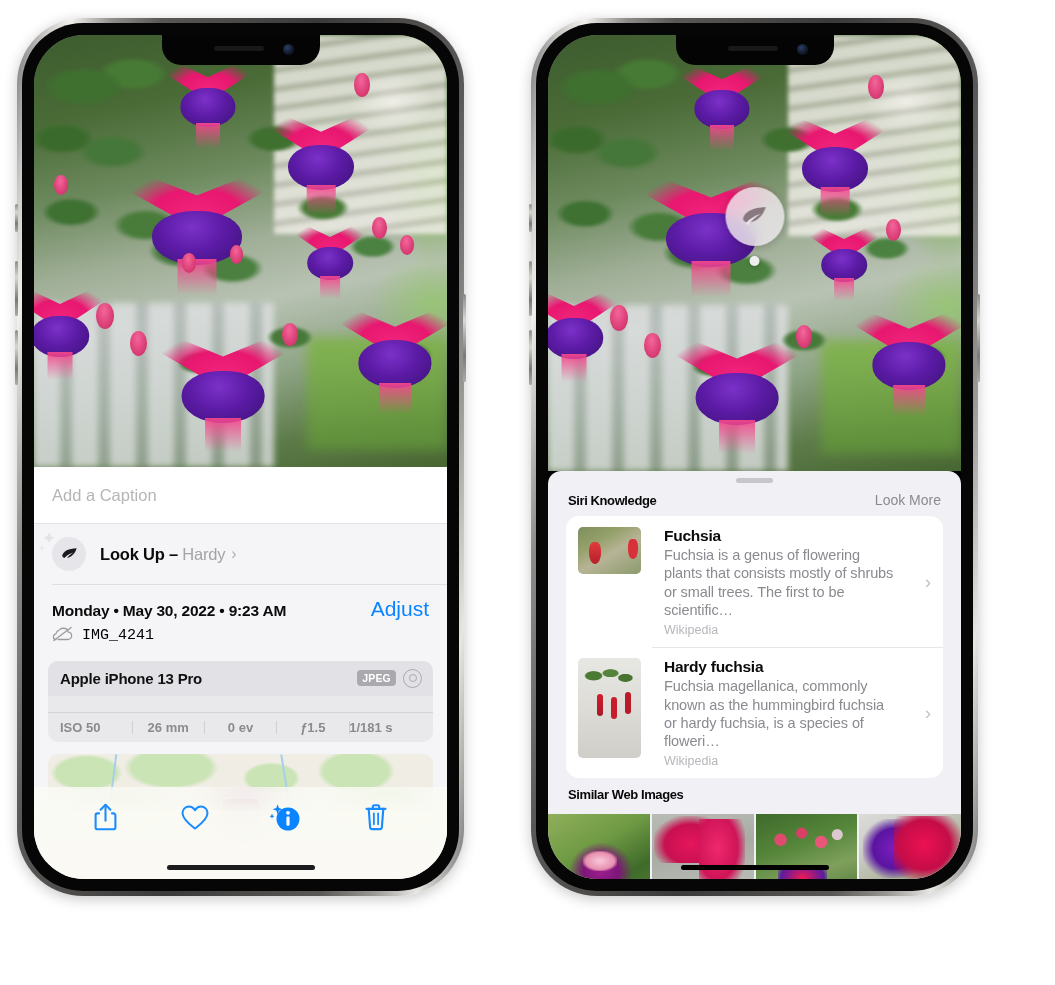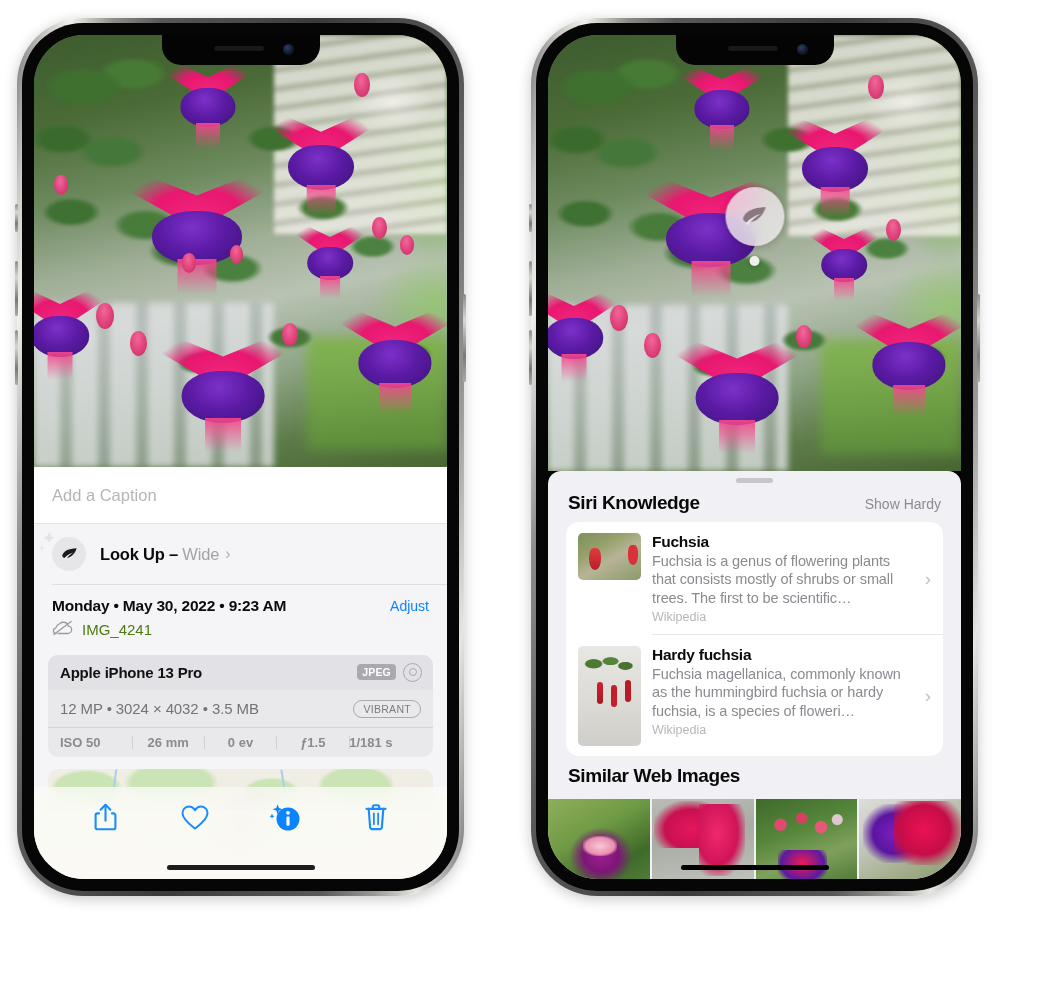--- a/index.html
+++ b/index.html
@@ -200,23 +200,23 @@
   .lu-text .sub { font-weight: 400; color: #a3a3a8; }
   .lu-chev { color: #b0b0b5; font-size: 16px; margin-left: 6px; font-weight: 300; }
 
   .divider { height: .5px; background: #dedee1; margin-left: 18px; }
 
   .meta-block { background: #f5f5f7; padding: 12px 18px 9px; }
   .meta-line1 {
     display: flex; align-items: baseline; justify-content: space-between;
   }
   .meta-date { font-size: 15.5px; font-weight: 700; color: #0b0b0c; letter-spacing: -0.2px; }
-  .meta-adjust { font-size: 14px; color: #0a84ff; }
+  .meta-adjust { font-size: 21px; color: #0a84ff; }
   .meta-line2 { display: flex; align-items: center; margin-top: 5px; gap: 8px; }
-  .meta-file { font-size: 15px; color: #4d7c0f; }
+  .meta-file { font-size: 15px; color: #000000; font-family: Liberation Mono, monospace; }
 
   .cam-card {
     margin: 6px 14px 0; border-radius: 10px; overflow: hidden;
     background: #e9e9ec;
   }
   .cam-head {
     display: flex; align-items: center; justify-content: space-between;
     padding: 8px 11px 8px 12px;
     background: #e2e2e6;
   }
@@ -331,27 +331,27 @@
   .close-btn {
     position: absolute; right: 16px; top: 4px;
     width: 30px; height: 30px; border-radius: 50%; background: #dfdfe4;
     display:flex; align-items:center; justify-content:center;
   }
 
   .sec-head {
     display: flex; align-items: baseline; justify-content: space-between;
     padding: 9px 20px 8px;
   }
-  .sec-title { font-size: 19px; font-weight: 700; color: #08080a; letter-spacing: -0.4px; }
+  .sec-title { font-size: 13px; font-weight: 700; color: #08080a; letter-spacing: -0.4px; }
   .sec-action { font-size: 14px; color: #8a8a90; }
 
   .kn-card {
     margin: 0 18px; background: #fff; border-radius: 13px; overflow: hidden;
   }
-  .kn-row { display: flex; padding: 11px 12px 10px; gap: 11px; align-items: flex-start; }
+  .kn-row { display: flex; padding: 11px 12px 10px; gap: 23px; align-items: flex-start; }
   .kn-thumb { width: 63px; height: 47px; border-radius: 5px; flex: none; overflow: hidden; position: relative; }
   .kn-thumb.tall { width: 63px; height: 100px; border-radius: 5px; }
   .kn-main { flex: 1; min-width: 0; }
   .kn-title { font-size: 15.5px; font-weight: 700; color: #0a0a0b; letter-spacing: -0.25px; margin-bottom: 1px; }
   .kn-desc { font-size: 14.5px; color: #8a8a90; line-height: 1.27; letter-spacing: -0.1px; }
   .kn-src { font-size: 12.5px; color: #b6b6bb; margin-top: 3px; }
   .kn-chev { align-self: center; color: #c2c2c7; font-size: 19px; font-weight: 300; flex: none; padding-left: 2px; }
   .kn-div { height: .5px; background: #e6e6ea; margin-left: 86px; }
 
   .sim-strip { display: flex; gap: 2px; margin-top: 4px; }
@@ -489,21 +489,21 @@
         <div class="lookup-block">
           <div class="lookup-row">
             <span class="lu-badge">
               <span class="spark">✦</span>
               <span class="spark2">✦</span>
               <svg width="19" height="19" viewBox="0 0 24 24" aria-hidden="true">
                 <path d="M21 4c-2 7-6.5 11-12 12.2-1.8.4-3.4.2-4.6-.5C3.2 15 2.6 13.8 3 12.6 4.6 7.6 10.6 4.6 21 4z" fill="#1b1b1d"></path>
                 <path d="M5 17c3.2-3.6 7.4-6.2 12-7.6-4.2 2.6-7.6 5.6-10.2 9.2z" fill="#f2f2f4"></path>
               </svg>
             </span>
-            <span class="lu-text"><span>Look Up – </span><span class="sub">Wide</span></span>
+            <span class="lu-text"><span>Look Up – </span><span class="sub">Hardy</span></span>
             <span class="lu-chev">›</span>
           </div>
           <div class="divider"></div>
 
           <div class="meta-block">
             <div class="meta-line1">
               <span class="meta-date">Monday • May 30, 2022 • 9:23 AM</span>
               <span class="meta-adjust">Adjust</span>
             </div>
             <div class="meta-line2">
@@ -522,24 +522,20 @@
             <div class="cam-head">
               <span class="cam-name">Apple iPhone 13 Pro</span>
               <span class="cam-head-right">
                 <span class="badge-jpeg">JPEG</span>
                 <span class="aperture-ic">
                     <i></i>
                   </span>
               </span>
             </div>
             <div class="cam-body">
-              <div class="cam-line2">
-                <span class="cam-line">12 MP • 3024 × 4032 • 3.5 MB</span>
-                <span class="badge-vibrant">VIBRANT</span>
-              </div>
             </div>
             <div class="cam-foot">
               <span>ISO 50</span>
               <span class="sep"></span>
               <span>26 mm</span>
               <span class="sep"></span>
               <span>0 ev</span>
               <span class="sep"></span>
               <span>ƒ1.5</span>
               <span class="sep"></span>
@@ -664,21 +660,21 @@
           </div>
           <div class="vlu-dot"></div>
         </div>
       </div>
 
       <div class="results-sheet">
         <div class="grabber"></div>
 
         <div class="sec-head">
           <span class="sec-title">Siri Knowledge</span>
-          <span class="sec-action">Show Hardy</span>
+          <span class="sec-action">Look More</span>
         </div>
 
         <div class="kn-card">
           <div class="kn-row">
             <span class="kn-thumb">
                 <span class="t-fuchsia-red"></span>
               </span>
             <span class="kn-main">
               <div class="kn-title">Fuchsia</div>
               <div class="kn-desc">Fuchsia is a genus of flowering plants that consists mostly of shrubs or small trees. The first to be scientific…</div>

